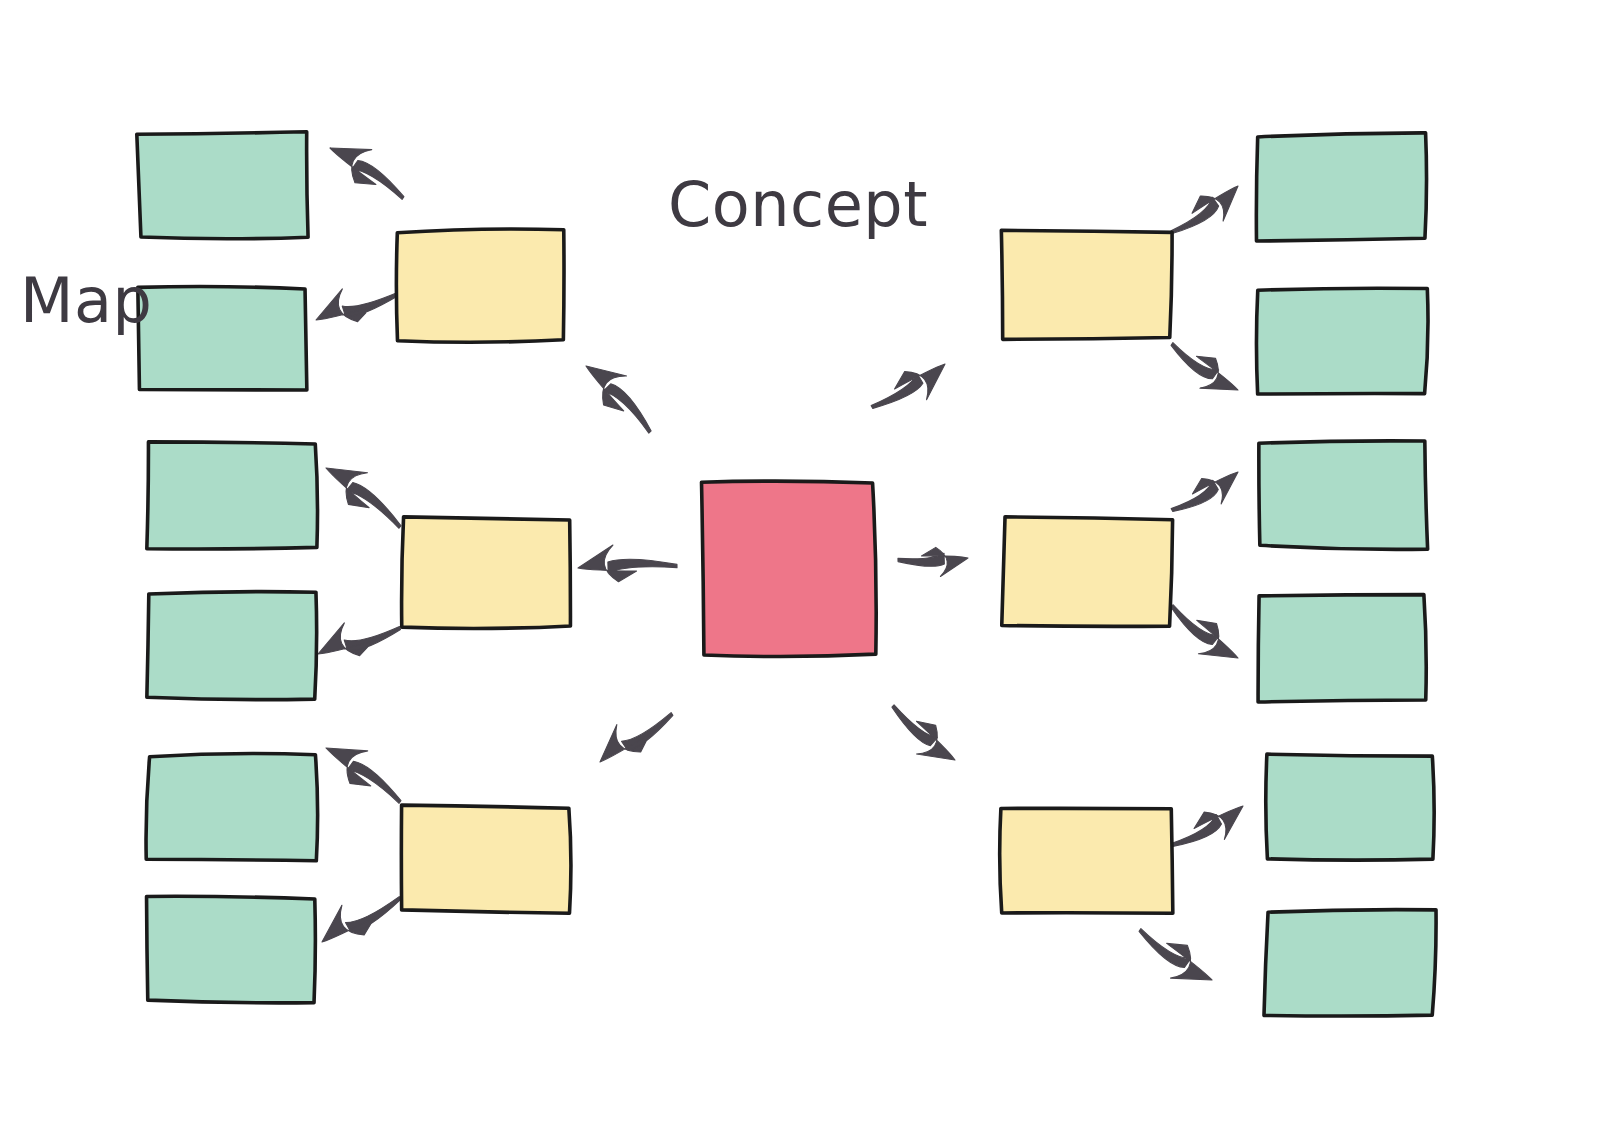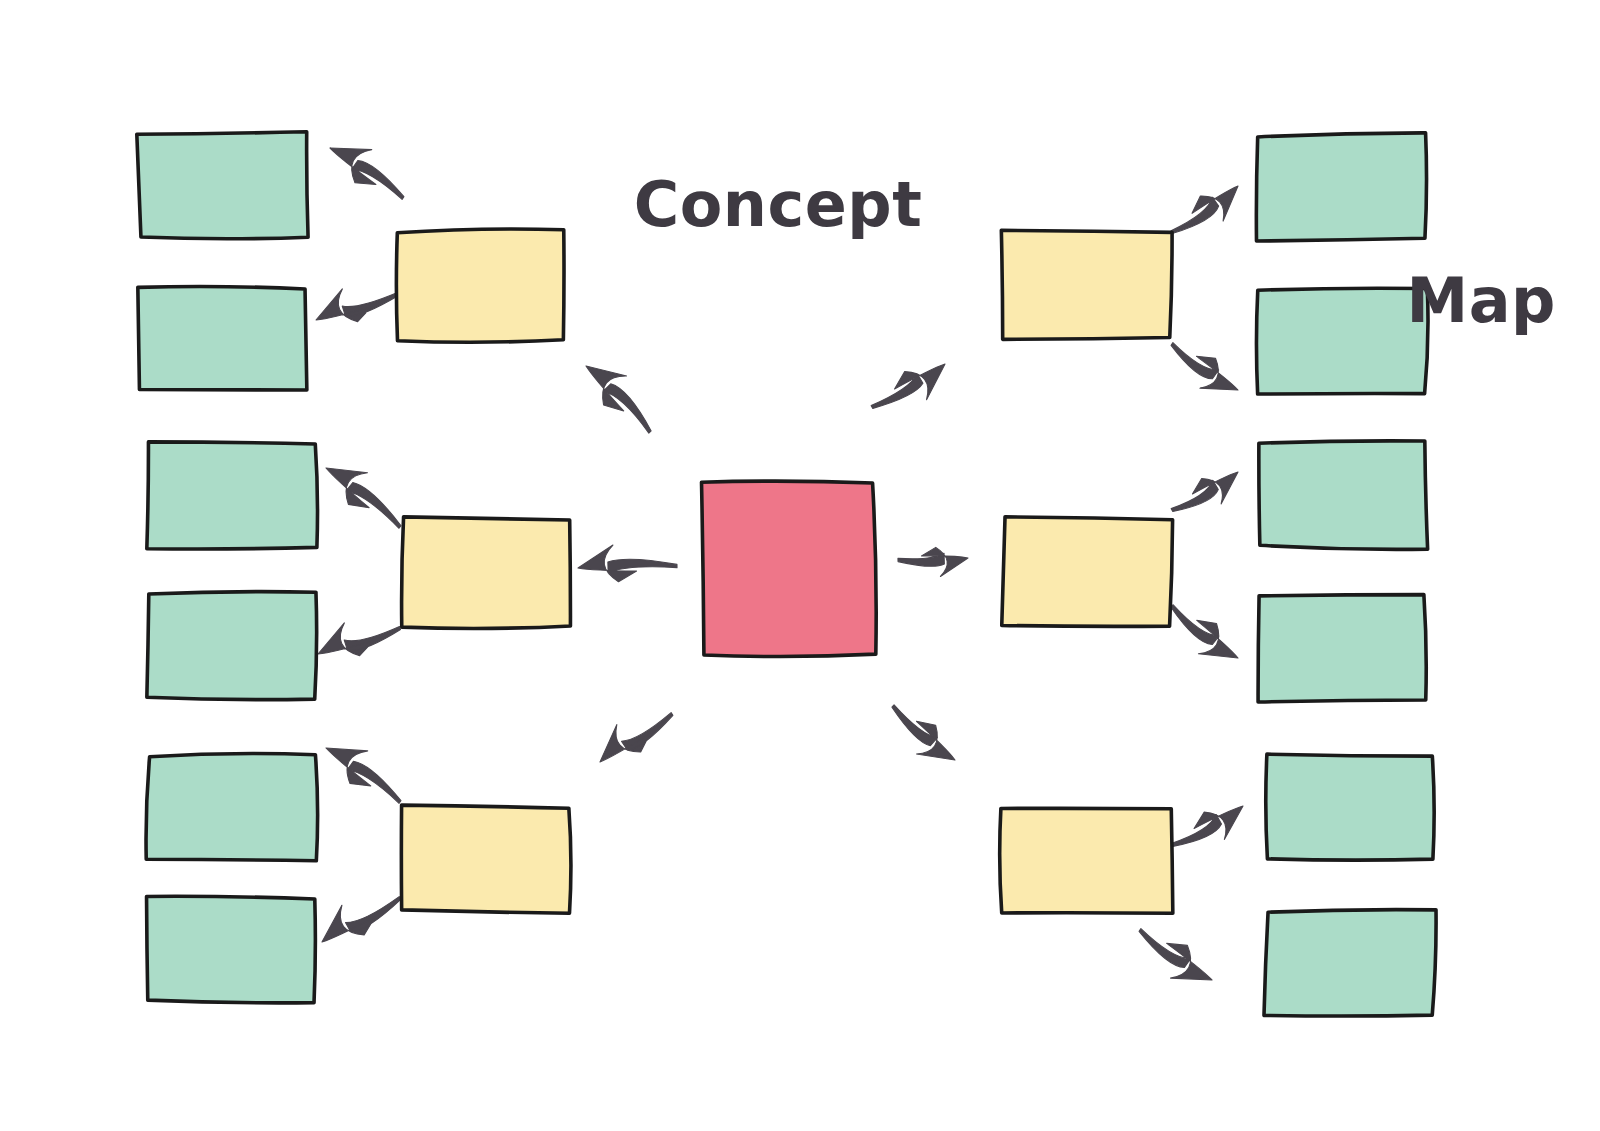--- a/index.html
+++ b/index.html
@@ -18,22 +18,23 @@
     overflow: hidden;
   }
   #scene {
     position: absolute;
     inset: 0;
     width: 1600px;
     height: 1131px;
   }
   .title-text {
     font-family: "DejaVu Sans", sans-serif;
-    font-weight: 700;
+    font-weight: 400;
     letter-spacing: 0.5px;
+    padding-left: 20px;
   }
 </style>
 </head>
 <body>
 
 <div id="canvas">
   <svg id="scene" viewBox="0 0 1600 1131" xmlns="http://www.w3.org/2000/svg">
     <g id="arrow-layer">
         <path d="M 651.1486406295217 430.886166662282
      Q 628.4741667404509 388.843232251684 610.7610372068482 383.77782428873337
@@ -273,14 +274,14 @@
           Q 998.1066018229847 860.6993417075366 1000.8939165115794 808.4368273941041 Z" fill="#FBEAAE" stroke="#1A1A1A" stroke-width="3.6" stroke-linejoin="round" stroke-linecap="round"></path>
         <path d="M 701.5088136437855 482.21716996590476
           Q 787.0424499872804 479.6107722067324 872.5760863307752 483.0477810283414
           Q 877.3767278106774 568.6074841452797 875.8137538451765 654.167187262218
           Q 789.8693398969106 658.4016768963085 703.9249259486445 655.0195168982351
           Q 703.3041870743521 568.6183434320699 701.5088136437855 482.21716996590476 Z" fill="#EE7689" stroke="#1A1A1A" stroke-width="3.6" stroke-linejoin="round" stroke-linecap="round"></path>
       </g>
   </svg>
 
   <div class="title-text" id="title-line-1" style="position: absolute; color: rgb(62, 58, 66); font-size: 62px; left: 0px; top: 173.64px; width: 1556px; text-align: center; line-height: 1;">Concept</div>
-  <div class="title-text" id="title-line-2" style="position: absolute; color: rgb(62, 58, 66); font-size: 62px; left: 0px; top: 269.64px; width: 1556px; text-align: right; line-height: 1;">Map</div>
+  <div class="title-text" id="title-line-2" style="position: absolute; color: rgb(62, 58, 66); font-size: 62px; left: 0px; top: 269.64px; width: 1556px; text-align: left; line-height: 1;">Map</div>
 </div>
 
 </body></html>

